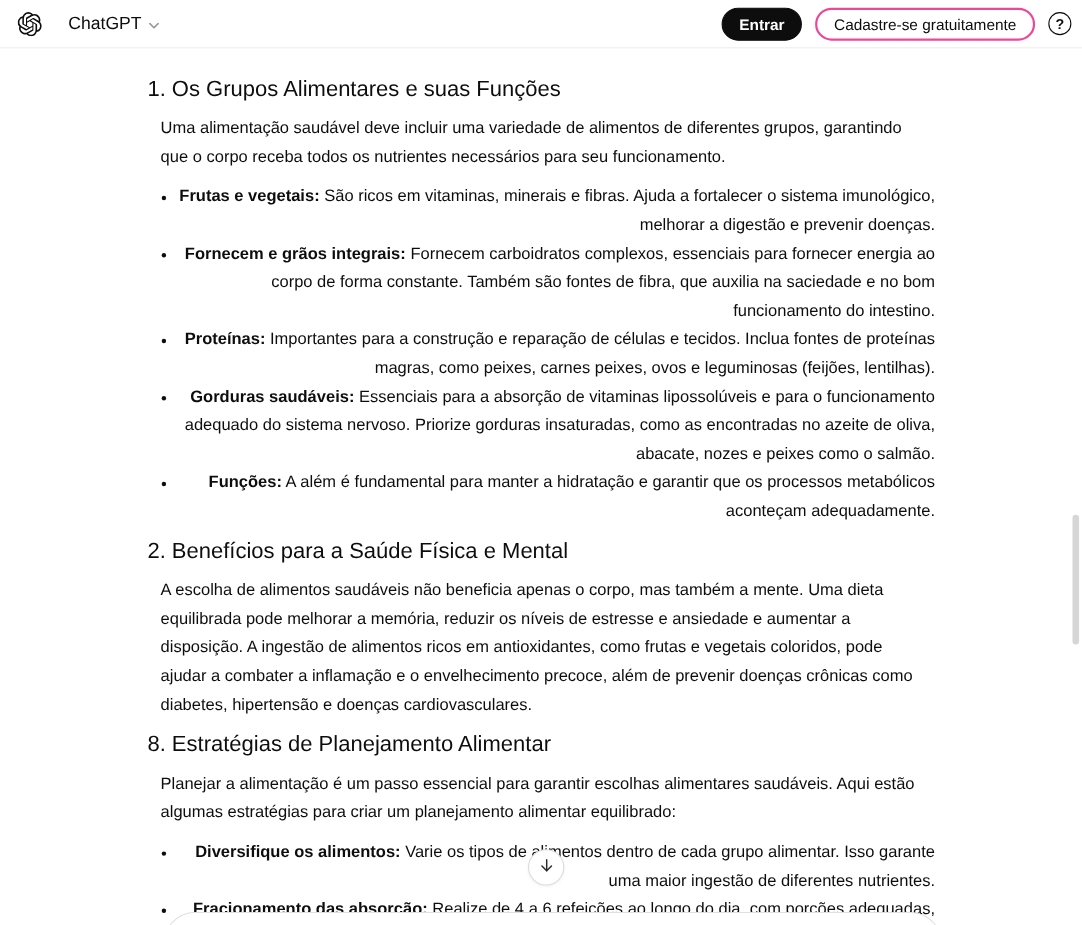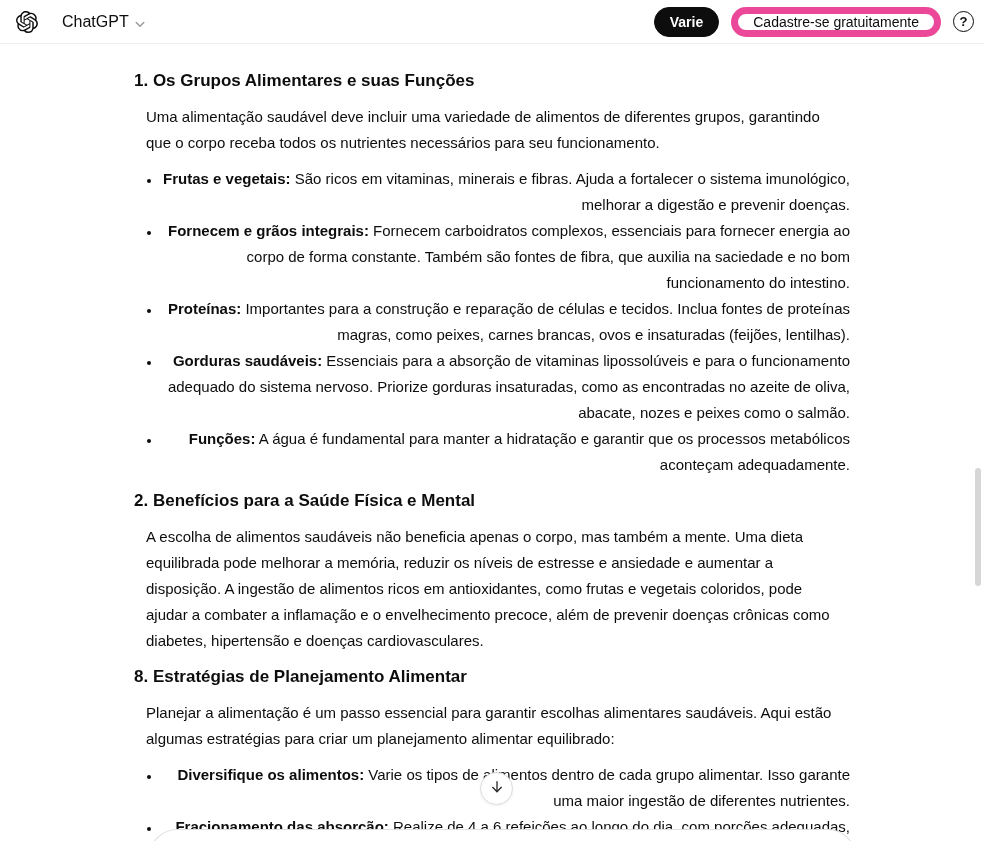--- a/index.html
+++ b/index.html
@@ -23,33 +23,33 @@
     display:flex; align-items:center; gap:5px; border:none; background:none; cursor:pointer;
     font-family:inherit; font-size:16px; font-weight:500; color:#0d0d0d; padding:6px 8px; border-radius:8px;
   }
   .model-switcher .chev { width:12px; height:12px; color:#9b9b9b; }
   .topbar-right { display:flex; align-items:center; gap:12px; }
   .pill {
     font-family:inherit; font-size:14px; line-height:1; border-radius:9999px; cursor:pointer;
     height:30px; display:flex; align-items:center; padding:0 15px; box-sizing:border-box;
   }
   .pill-dark { background:#0d0d0d; color:#ffffff; border:1px solid #0d0d0d; font-weight:600; }
-  .pill-light { background:#ffffff; color:#0d0d0d; border:7px solid #ec4899; font-weight:500; }
+  .pill-light { background:#ffffff; color:#0d0d0d; border:2px solid #ec4899; font-weight:500; }
   .help-btn {
     width:21px; height:21px; border-radius:50%; border:1.6px solid #0d0d0d; background:#fff;
     display:flex; align-items:center; justify-content:center; cursor:pointer;
     font-family:inherit; font-size:13px; font-weight:700; color:#0d0d0d; padding:0; box-sizing:border-box;
   }
 
   
   .content {
     width:716px; margin:0 auto; padding-top:14px; box-sizing:border-box;
     font-size:15px; line-height:26px;
   }
-  .content h3 { font-size:17px; line-height:26px; font-weight:700; margin:10px 0; }
+  .content h3 { font-size:20px; line-height:26px; font-weight:400; margin:10px 0; }
   .content p  { margin:10px 12px; }
   .content ul { margin:10px 0; padding-left:27px; }
   .content li { line-height:26px;text-align:right; }
   .content li strong { font-weight:700; }
   .content li::marker { color:#0d0d0d; font-size:12px; }
 
   
   .scroll-down {
     position:absolute; left:480px; top:772px; width:33px; height:33px; border-radius:50%;
     background:#ffffff; border:1px solid #dcdcdc; box-shadow:0 1px 3px rgba(0,0,0,0.06);
@@ -85,39 +85,39 @@
     <button class="model-switcher">
       <span>ChatGPT</span>
       <span class="chev">
         <svg viewBox="0 0 16 16" width="12" height="12" fill="none" stroke="currentColor" stroke-width="2" stroke-linecap="round" stroke-linejoin="round">
             <path d="M3 6l5 5 5-5"></path>
           </svg>
       </span>
     </button>
   </div>
   <div class="topbar-right">
-    <button class="pill pill-dark">Varie</button>
+    <button class="pill pill-dark">Entrar</button>
     <button class="pill pill-light">Cadastre-se gratuitamente</button>
     <button class="help-btn">
       <span>?</span>
     </button>
   </div>
 </header>
 
 <main class="content">
 
   <section>
     <h3>1. Os Grupos Alimentares e suas Funções</h3>
     <p>Uma alimentação saudável deve incluir uma variedade de alimentos de diferentes grupos, garantindo que o corpo receba todos os nutrientes necessários para seu funcionamento.</p>
     <ul>
       <li><strong>Frutas e vegetais:</strong> <span>São ricos em vitaminas, minerais e fibras. Ajuda a fortalecer o sistema imunológico, melhorar a digestão e prevenir doenças.</span></li>
       <li><strong>Fornecem e grãos integrais:</strong> <span>Fornecem carboidratos complexos, essenciais para fornecer energia ao corpo de forma constante. Também são fontes de fibra, que auxilia na saciedade e no bom funcionamento do intestino.</span></li>
-      <li><strong>Proteínas:</strong> <span>Importantes para a construção e reparação de células e tecidos. Inclua fontes de proteínas magras, como peixes, carnes brancas, ovos e insaturadas (feijões, lentilhas).</span></li>
+      <li><strong>Proteínas:</strong> <span>Importantes para a construção e reparação de células e tecidos. Inclua fontes de proteínas magras, como peixes, carnes peixes, ovos e leguminosas (feijões, lentilhas).</span></li>
       <li><strong>Gorduras saudáveis:</strong> <span>Essenciais para a absorção de vitaminas lipossolúveis e para o funcionamento adequado do sistema nervoso. Priorize gorduras insaturadas, como as encontradas no azeite de oliva, abacate, nozes e peixes como o salmão.</span></li>
-      <li><strong>Funções:</strong> <span>A água é fundamental para manter a hidratação e garantir que os processos metabólicos aconteçam adequadamente.</span></li>
+      <li><strong>Funções:</strong> <span>A além é fundamental para manter a hidratação e garantir que os processos metabólicos aconteçam adequadamente.</span></li>
     </ul>
   </section>
 
   <section>
     <h3>2. Benefícios para a Saúde Física e Mental</h3>
     <p>A escolha de alimentos saudáveis não beneficia apenas o corpo, mas também a mente. Uma dieta equilibrada pode melhorar a memória, reduzir os níveis de estresse e ansiedade e aumentar a disposição. A ingestão de alimentos ricos em antioxidantes, como frutas e vegetais coloridos, pode ajudar a combater a inflamação e o envelhecimento precoce, além de prevenir doenças crônicas como diabetes, hipertensão e doenças cardiovasculares.</p>
   </section>
 
   <section>
     <h3>8. Estratégias de Planejamento Alimentar</h3>

